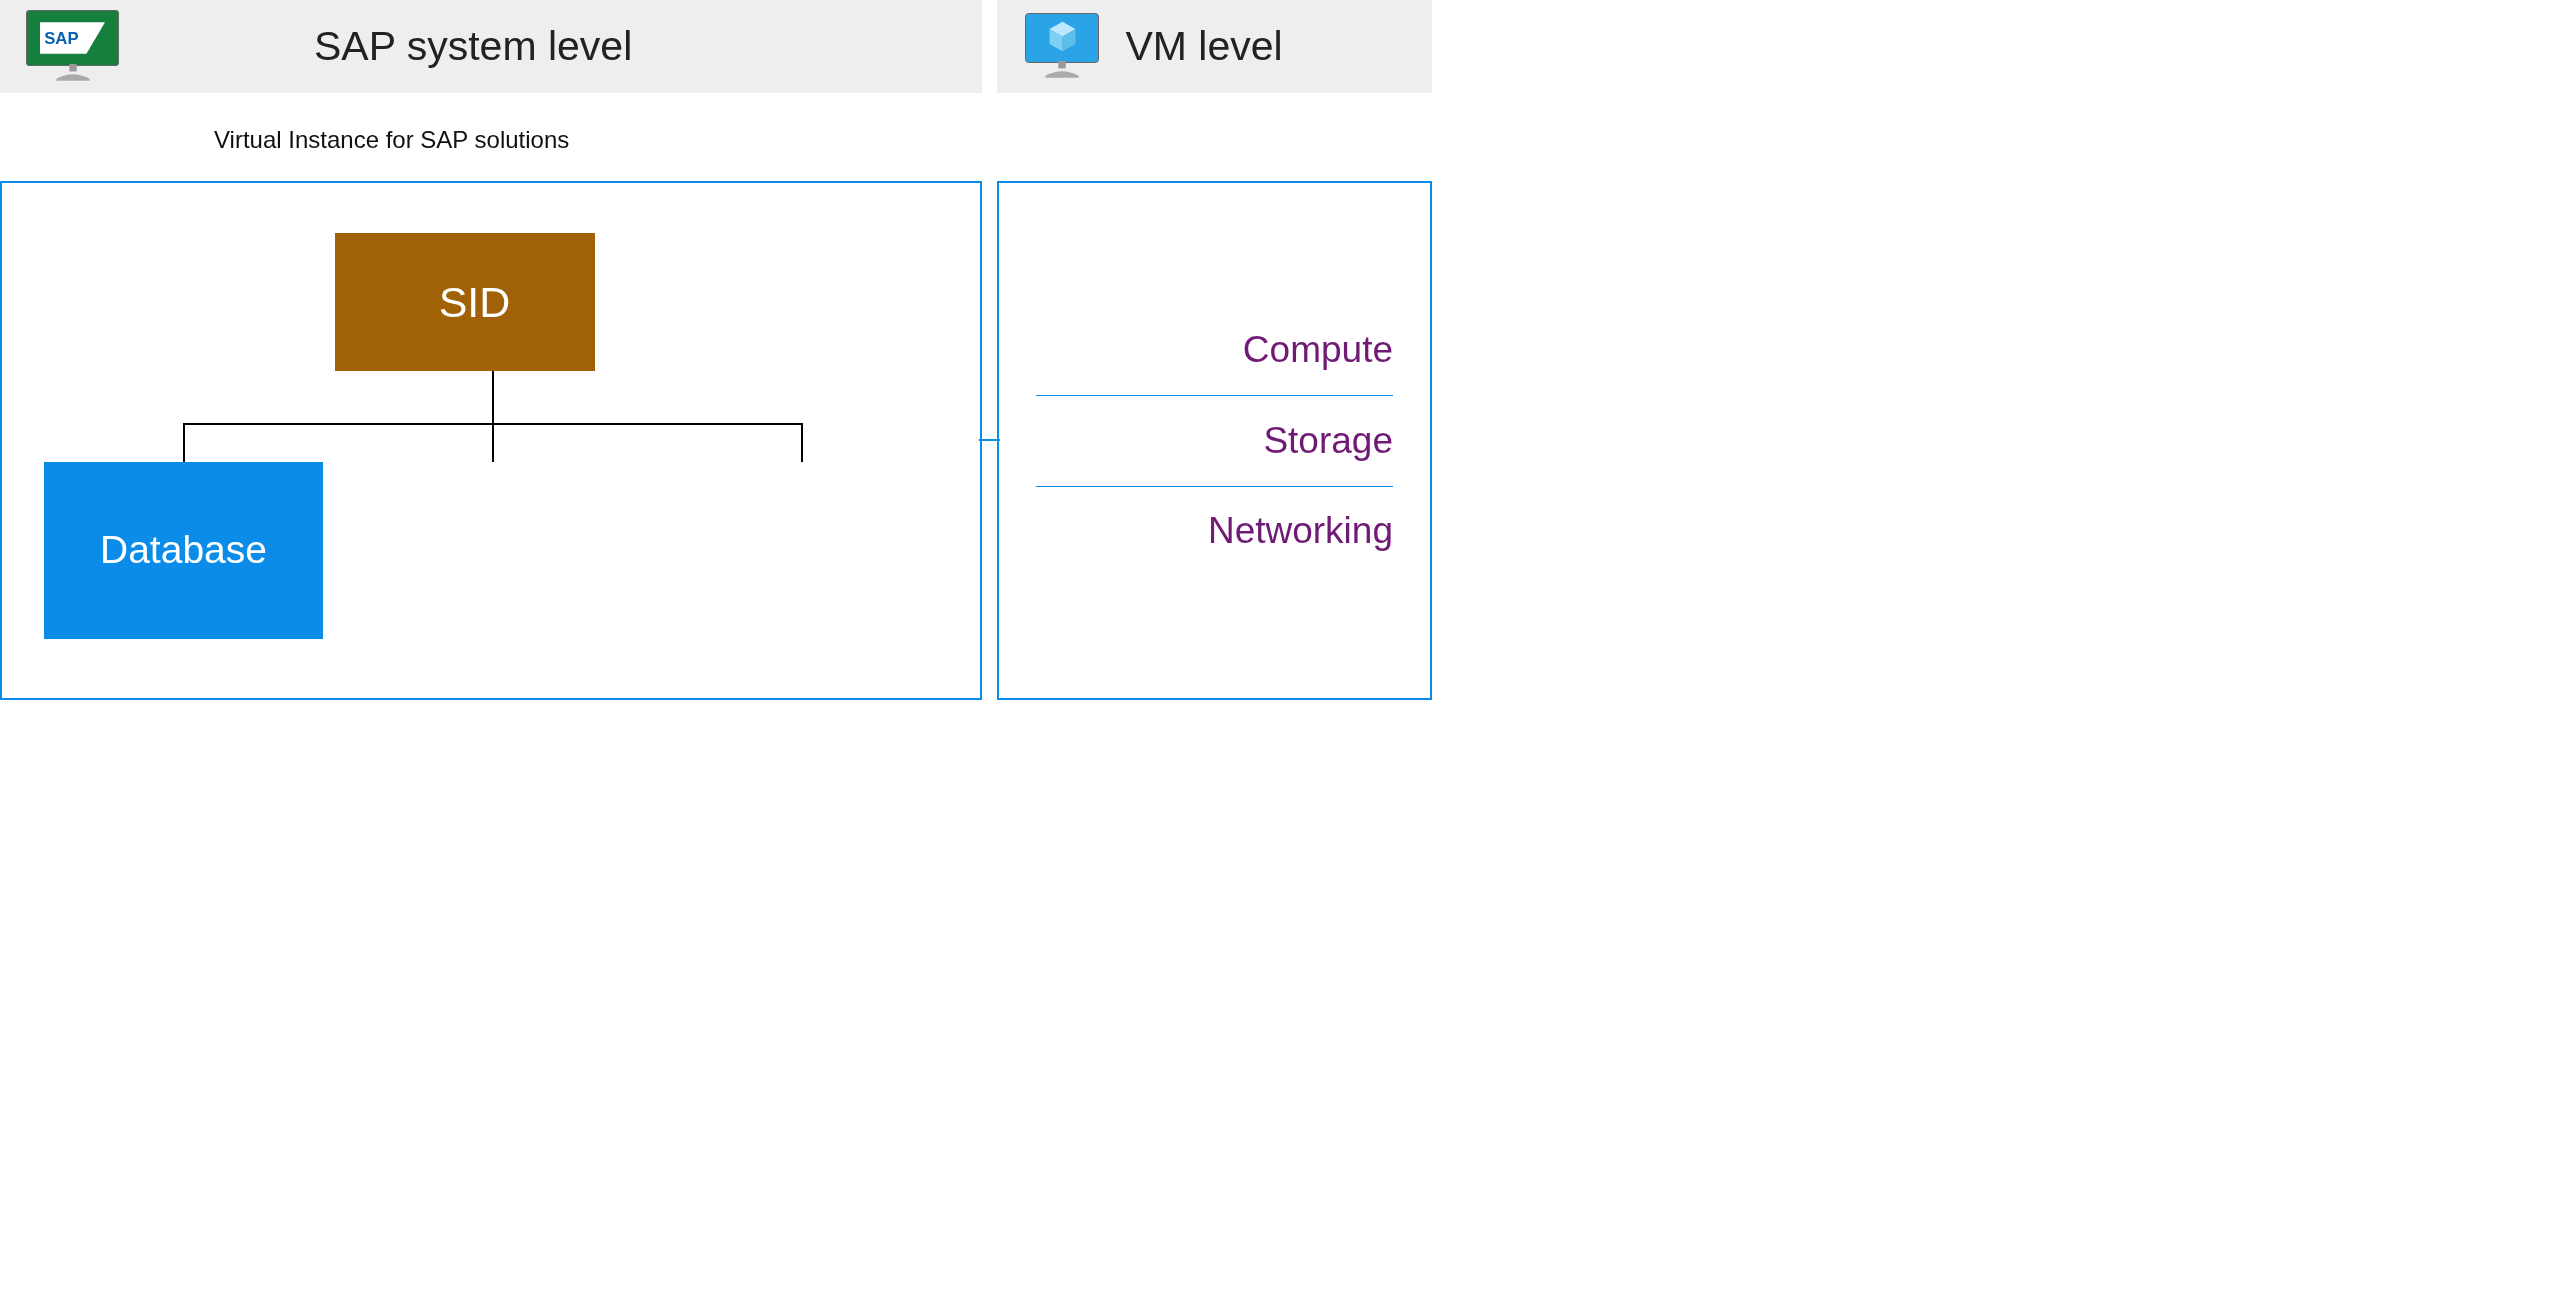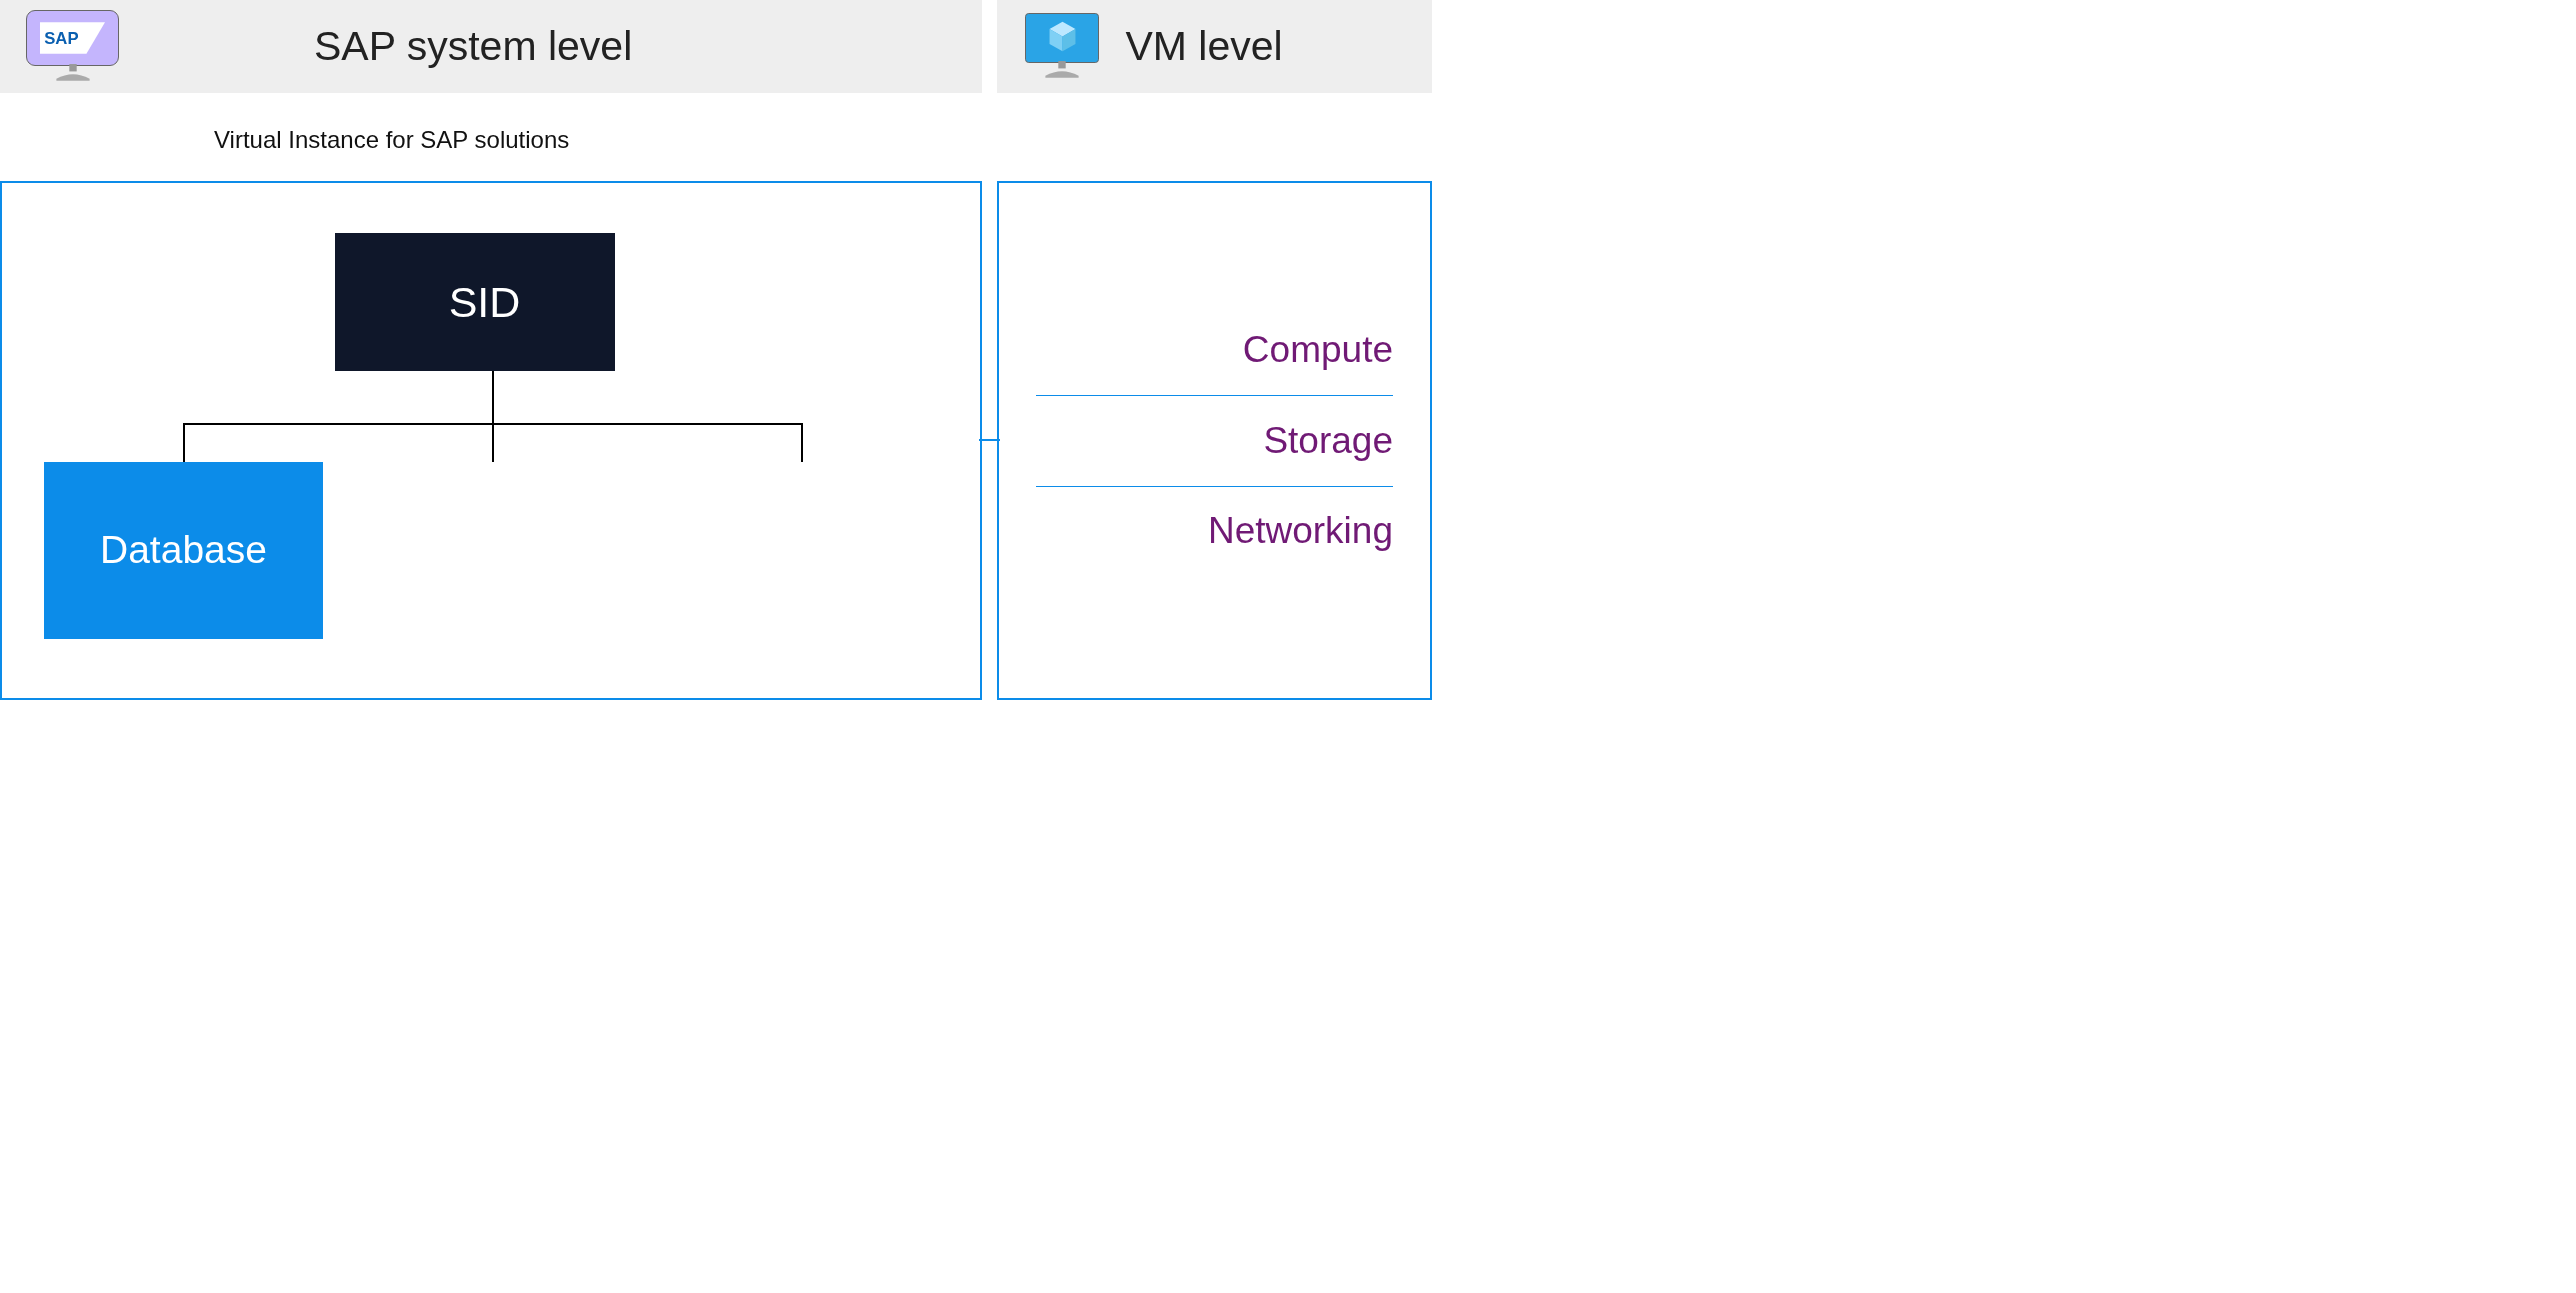--- a/index.html
+++ b/index.html
@@ -30,23 +30,23 @@
   }
   .sap-monitor {
     width: 93px;
     height: 73px;
     position: relative;
     margin-right: 37px;
   }
   .sap-screen {
     width: 93px;
     height: 56px;
-    background: #c4b5fd;
+    background: #15803d;
     border: 1.9px solid #666;
-    border-radius: 9px;
+    border-radius: 3px;
     display: flex;
     align-items: center;
     justify-content: center;
   }
   .sap-logo {
     width: 65px;
     height: 32px;
     position: relative;
   }
   .sap-logo svg { width: 65px; height: 32px; }
@@ -95,23 +95,23 @@
   .vis-box {
     border: 2.8px solid #0c8ce9;
     width: 982px;
     height: 519px;
     position: relative;
   }
   .sid-box {
     position: absolute;
     left: 333px;
     top: 50px;
-    width: 280px;
+    width: 260px;
     height: 138px;
-    background: #0f172a;
+    background: #a16207;
     color: #fff;
     display: flex;
     align-items: center;
     justify-content: center;
     font-size: 43px;
     padding-left: 19px;
   }
   .child-row {
     position: absolute;
     top: 279px;

